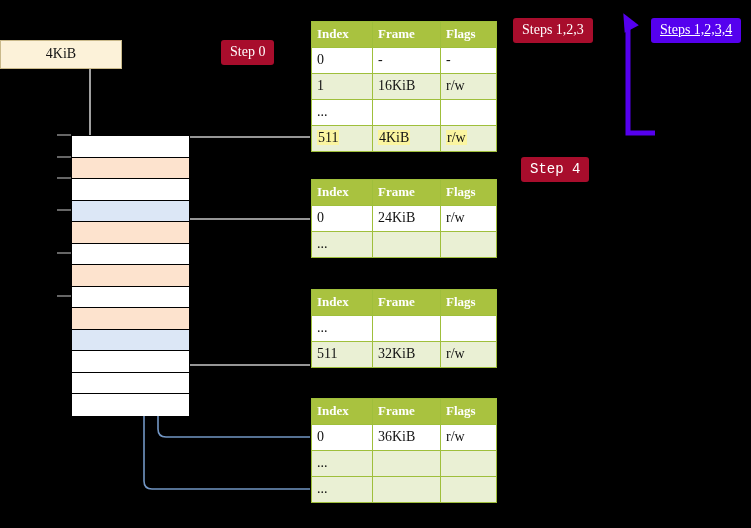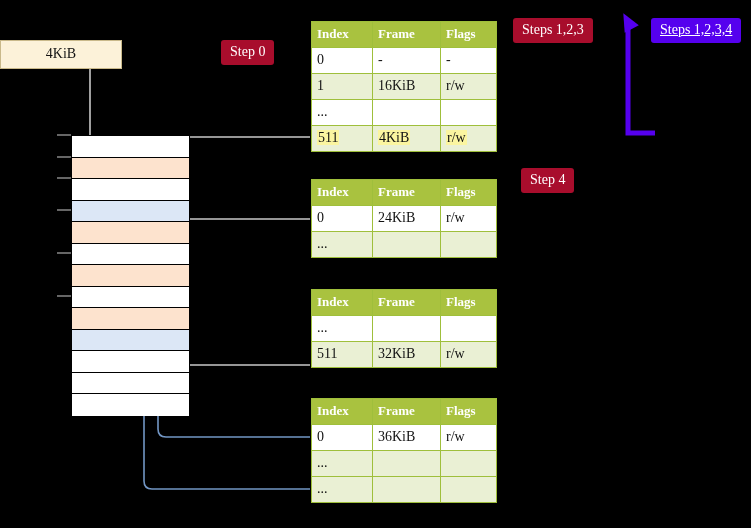--- a/index.html
+++ b/index.html
@@ -83,21 +83,21 @@
 
   <g fill="none" stroke="#5500EE" stroke-width="5" stroke-linejoin="miter">
     <path d="M655,133 L628,133 L628,24"></path>
   </g>
   <path d="M628,12 L620,30 L636,30 Z" fill="#5500EE" transform="rotate(-28 628 22)"></path>
 </svg>
 
 <div class="badge red" style="left:189px;top:40px;margin-left:32px;">Step 0</div>
 <div class="badge red" style="left:513px;top:18px;">Steps 1,2,3</div>
 <div class="badge blue" style="left:651px;top:18px;text-decoration:underline;">Steps 1,2,3,4</div>
-<div class="badge red" style="left:521px;top:168px;">Step 4</div>
+<div class="badge red" style="left:521px;top:157px;font-family:Liberation Mono, monospace;">Step 4</div>
 
 <div class="capbox" style="left:0px;top:40px;width:120px;">4KiB</div>
 
 <div id="mem">
     <div class="mrow"></div>
     <div class="mrow orange"></div>
     <div class="mrow"></div>
     <div class="mrow bluefill"></div>
     <div class="mrow orange"></div>
     <div class="mrow"></div>

